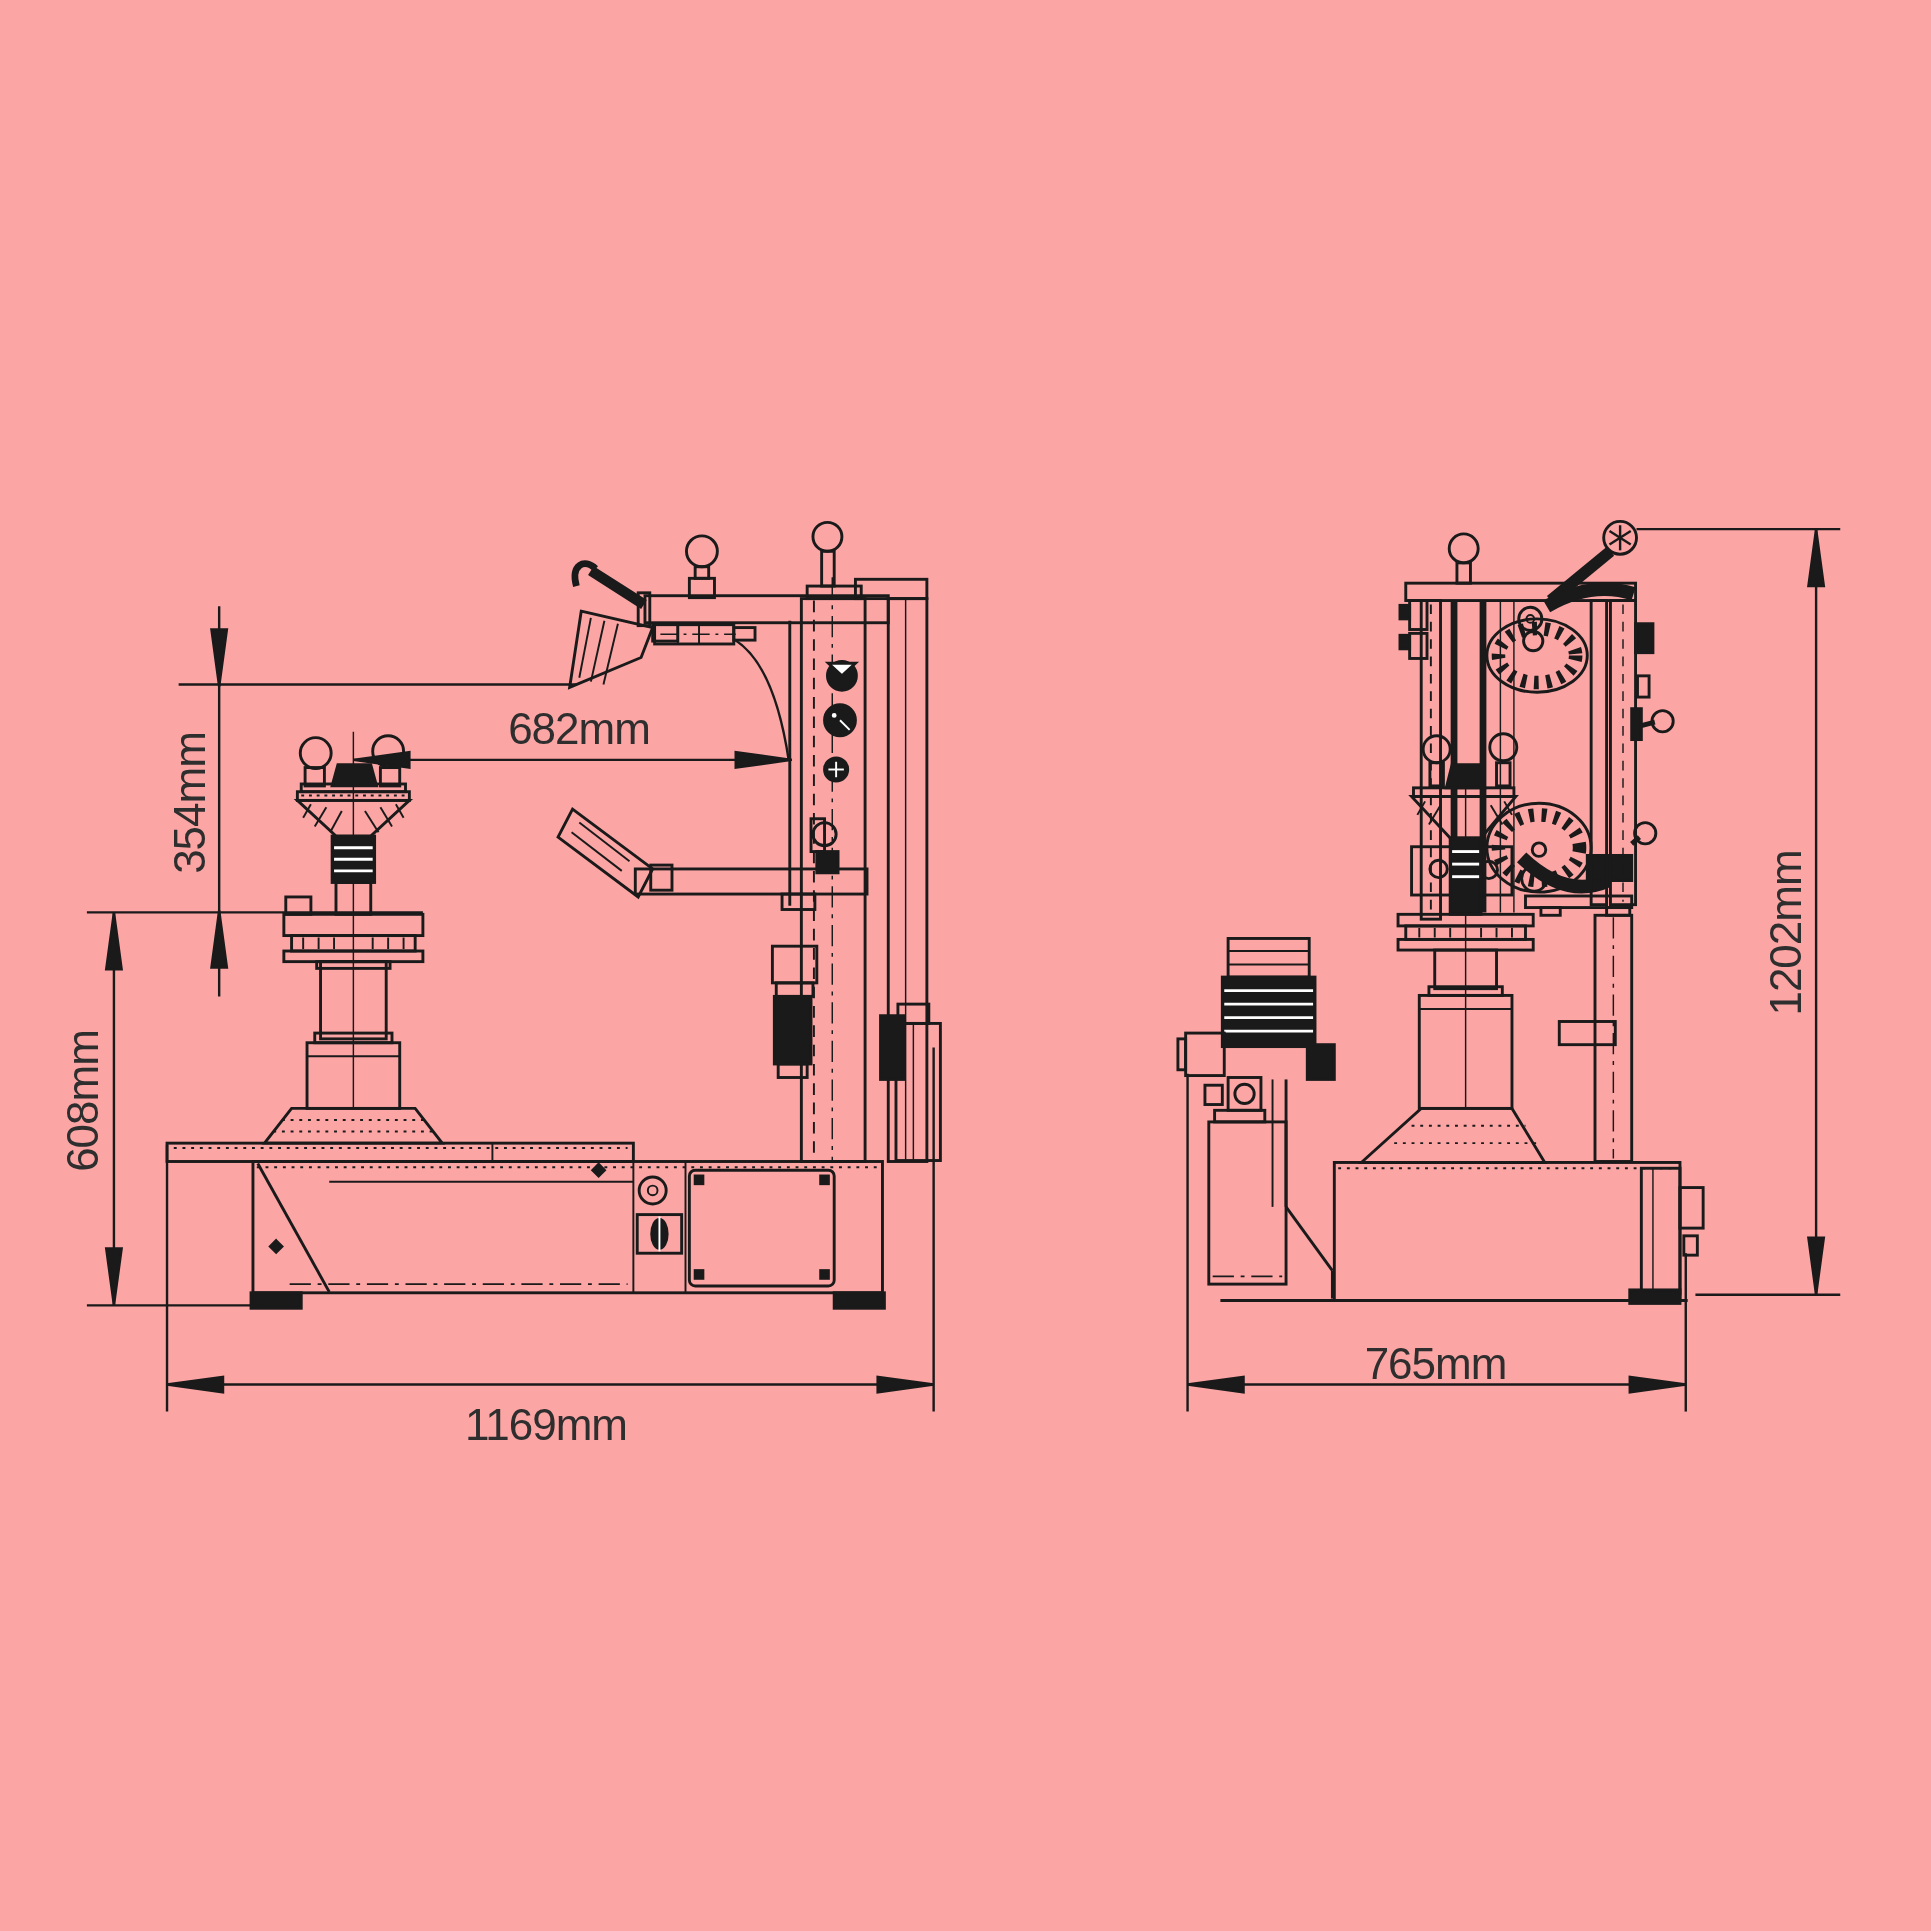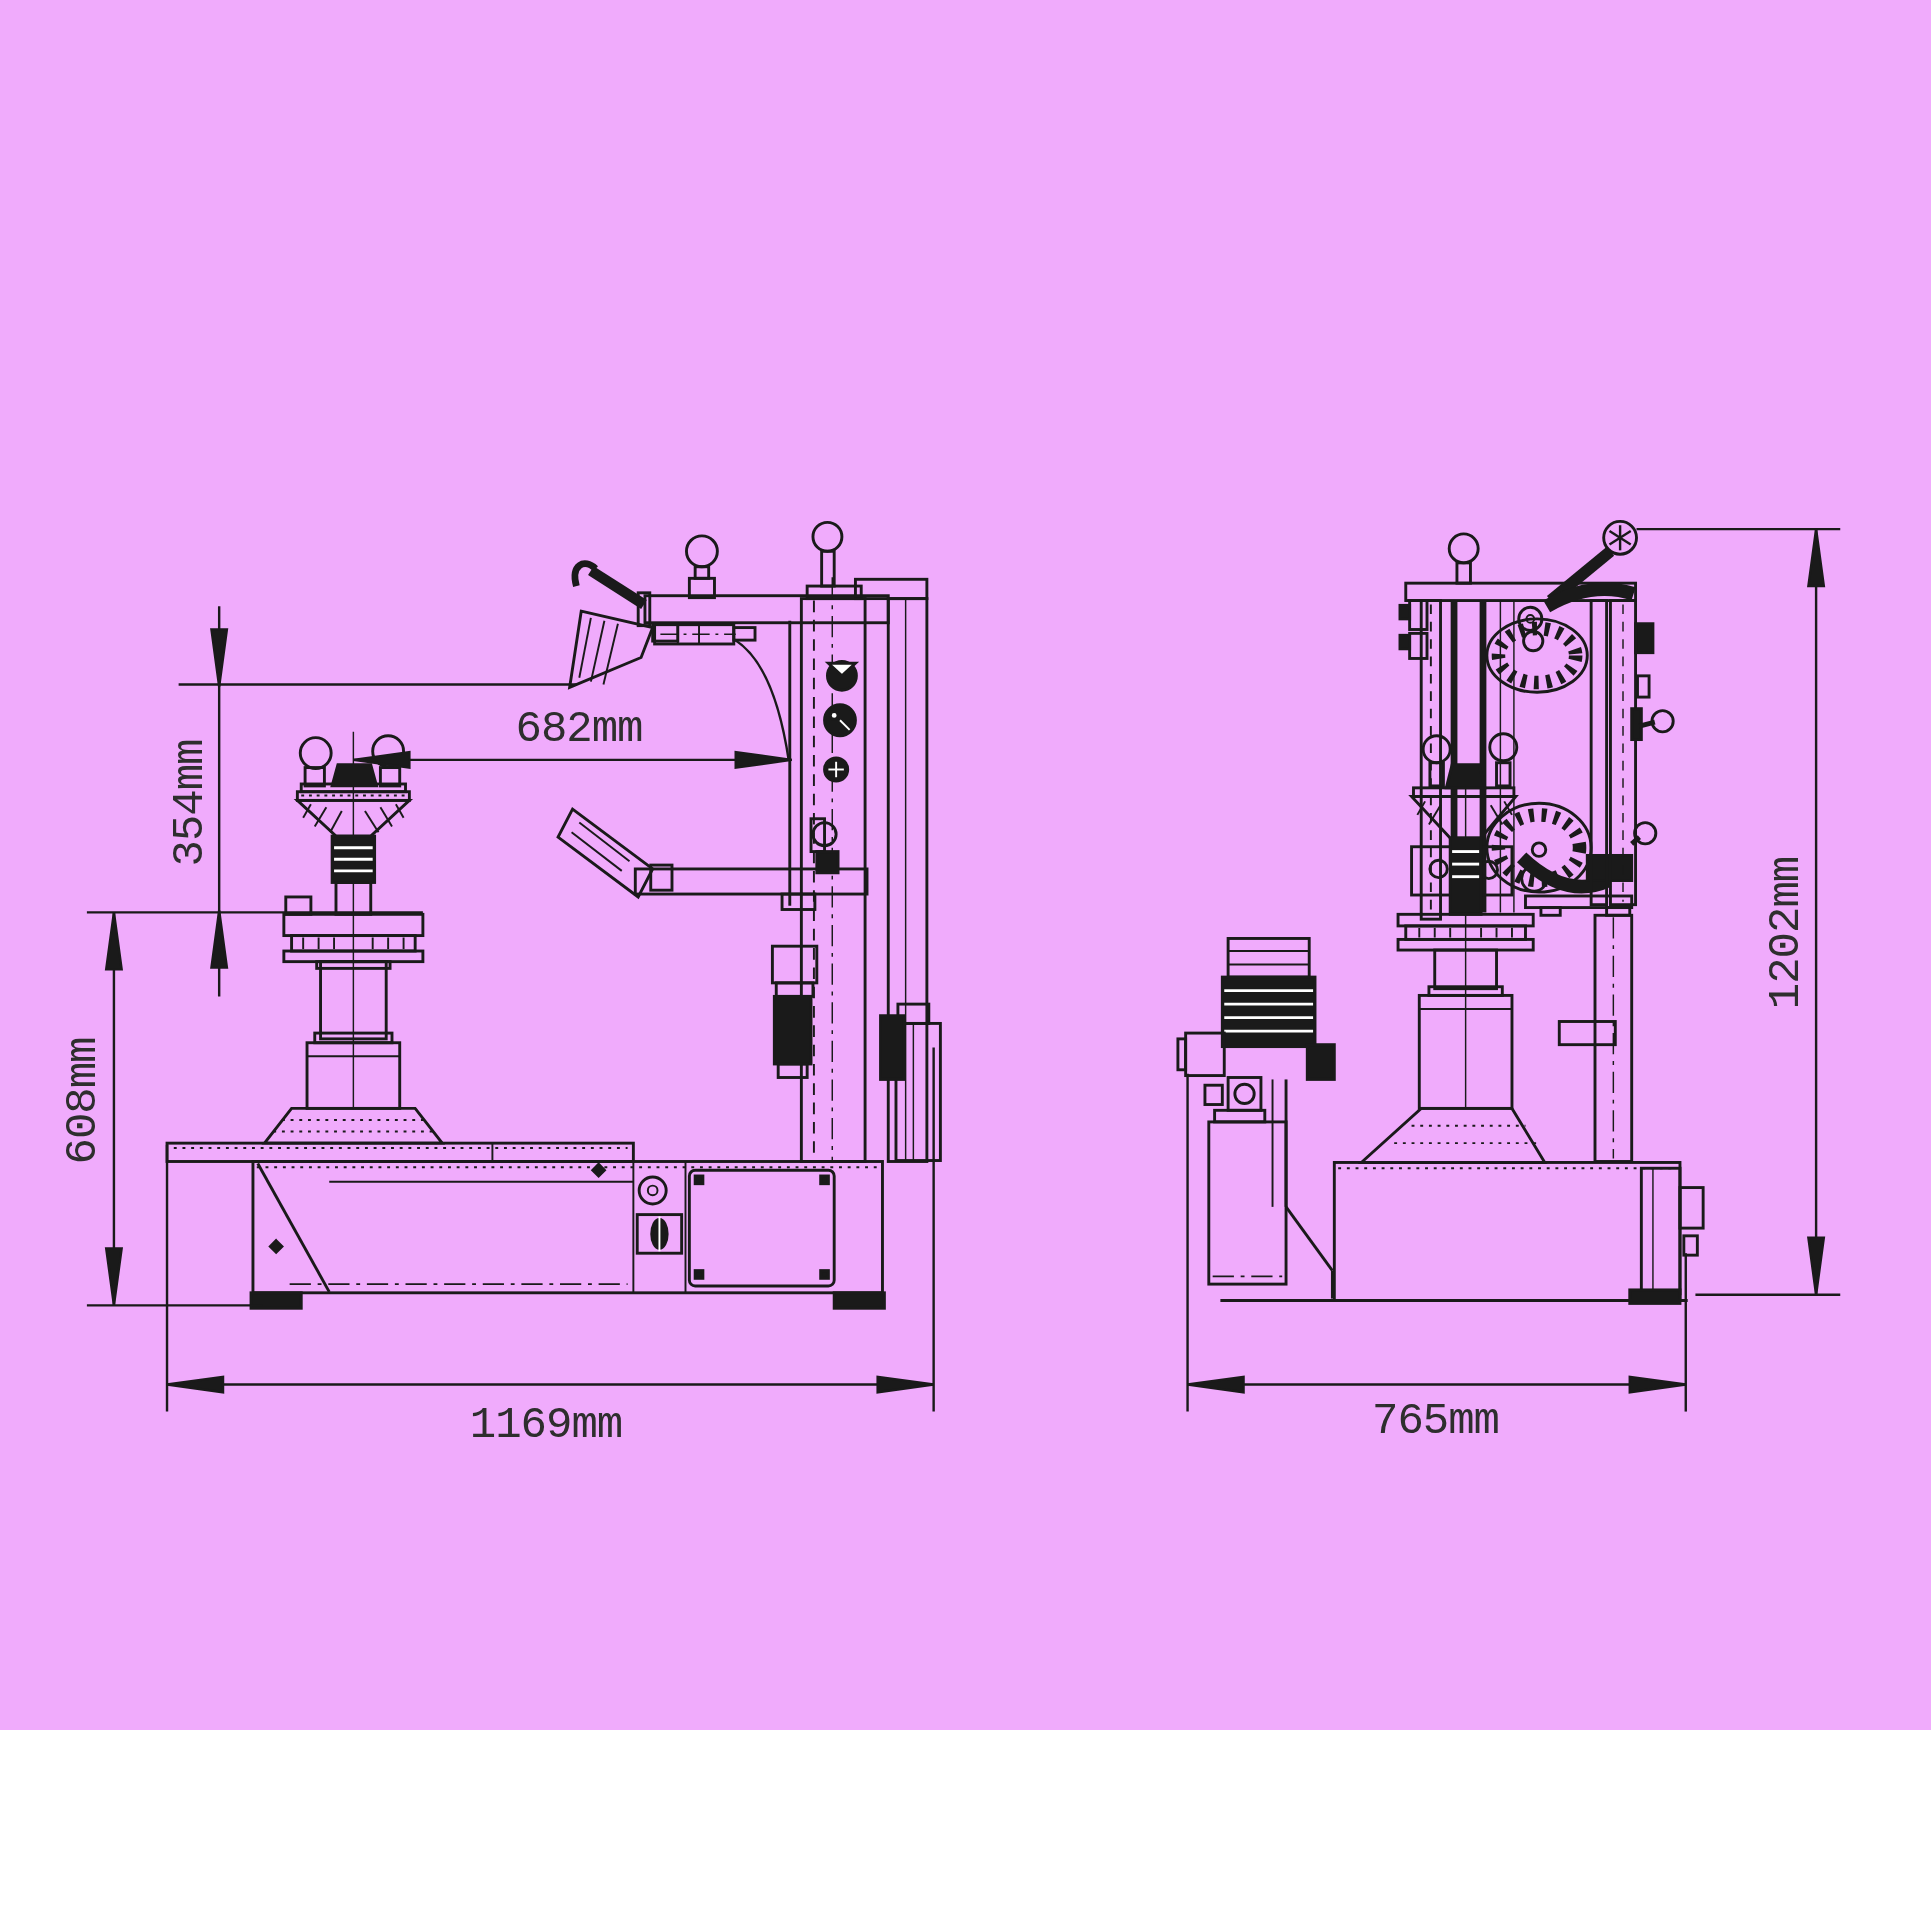--- a/index.html
+++ b/index.html
@@ -1,17 +1,17 @@
 <!DOCTYPE html>
 <html><head>
 <meta charset="utf-8">
 <style>
   html,body{margin:0;padding:0;background:#ffffff;}
-  .canvas{position:relative;width:1931px;height:1730px;background:#f0abfc;overflow:hidden;
-          font-family:Liberation Mono, monospace;}
+  .canvas{position:relative;width:1931px;height:1931px;background:#fca5a5;overflow:hidden;
+          font-family:Liberation Sans, sans-serif;}
   .canvas svg{position:absolute;left:0;top:0;}
   .dim-label{position:absolute;font-size:44px;color:#2e2e2e;letter-spacing:-1px;
              text-align:center;white-space:nowrap;line-height:46px;}
   .dim-label.v{transform:rotate(-90deg);}
 </style>
 </head>
 <body>
 
 <div class="canvas">
 
@@ -312,18 +312,18 @@
 </svg>
 
 <div class="dim-label" style="left:492px;top:706px;width:174px;">682mm</div>
 
 <div class="dim-label v" style="left:113px;top:780px;width:154px;">354mm</div>
 
 <div class="dim-label v" style="left:5.8px;top:1078px;width:154px;">608mm</div>
 
 <div class="dim-label" style="left:440px;top:1402px;width:212px;">1169mm</div>
 
-<div class="dim-label" style="left:1344px;top:1398px;width:183px;">765mm</div>
+<div class="dim-label" style="left:1344px;top:1341px;width:183px;">765mm</div>
 
 <div class="dim-label v" style="left:1694px;top:910px;width:183px;">1202mm</div>
 
 </div>
 
 
 </body></html>

